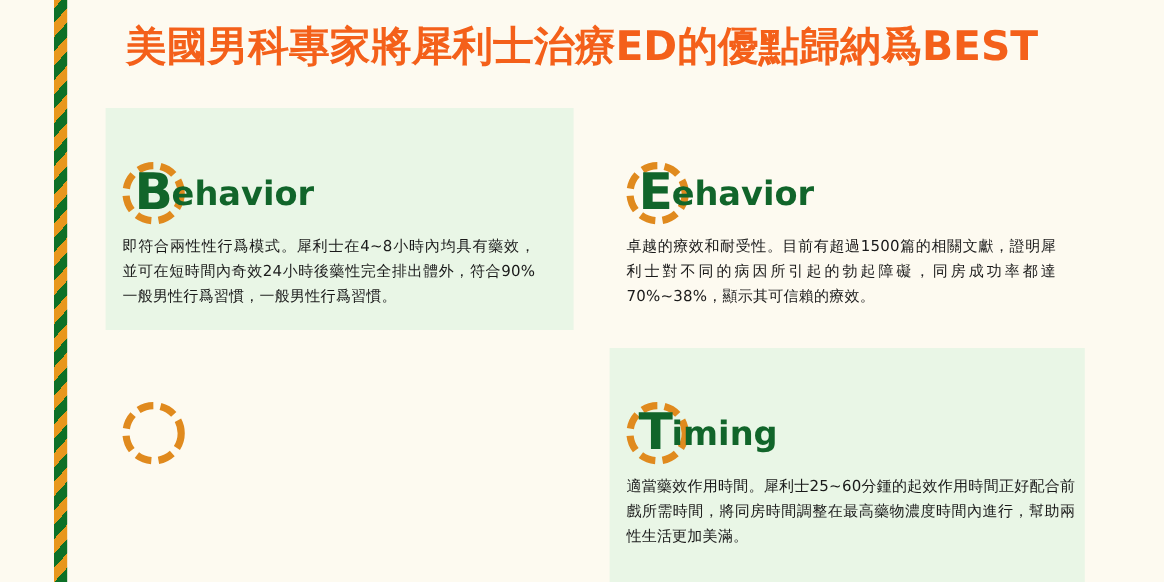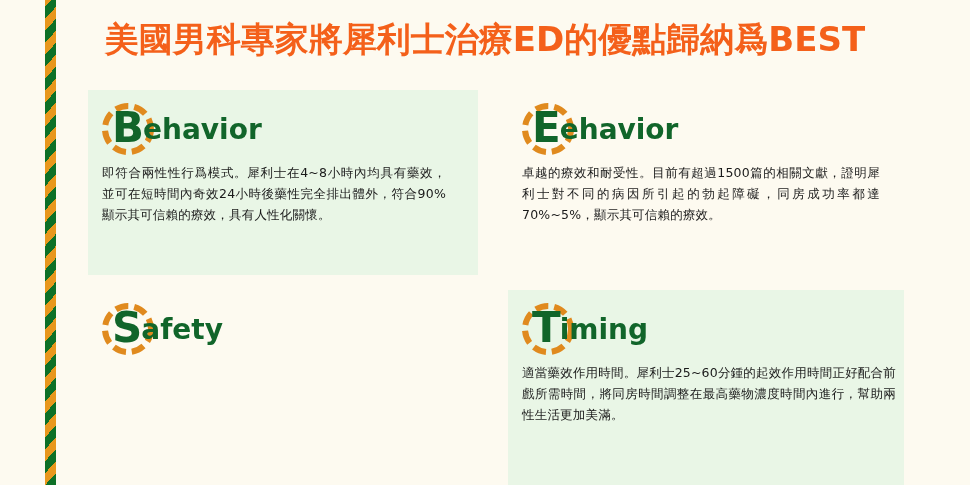--- a/index.html
+++ b/index.html
@@ -68,20 +68,21 @@
   .card-safety   { left: 88px;  top: 290px; width: 390px; height: 195px; }
   .card-timing   { left: 508px; top: 290px; width: 400px; height: 195px; }
 
   
   .heading {
     position: relative;
     height: 72px;
     padding-left: 14px;
     padding-top: 8px;
     box-sizing: border-box;
+    margin-top: 32px;
   }
   .ring-icon {
     position: absolute;
     left: 12px;
     top: 11px;
     width: 56px;
     height: 56px;
   }
   .heading-text {
     position: absolute;
@@ -127,39 +128,38 @@
 
   <div class="title">美國男科專家將犀利士治療ED的優點歸納爲BEST</div>
 
   <div class="card card-behavior tinted">
     <div class="heading">
       <svg class="ring-icon" viewBox="0 0 56 56">
         <circle cx="28" cy="28" r="23" fill="none" stroke="#e08a1e" stroke-width="6" stroke-dasharray="13 6" stroke-linecap="butt"></circle>
       </svg>
       <div class="heading-text"><span class="cap">B</span><span>ehavior</span></div>
     </div>
-    <p class="body-text">即符合兩性性行爲模式。犀利士在4~8小時內均具有藥效，並可在短時間內奇效24小時後藥性完全排出體外，符合90%顯示其可信賴的療效，具有人性化關懷。</p>
+    <p class="body-text">即符合兩性性行爲模式。犀利士在4~8小時內均具有藥效，並可在短時間內奇效24小時後藥性完全排出體外，符合90%一般男性行爲習慣，一般男性行爲習慣。</p>
   </div>
 
   <div class="card card-efficacy">
     <div class="heading">
       <svg class="ring-icon" viewBox="0 0 56 56">
         <circle cx="28" cy="28" r="23" fill="none" stroke="#e08a1e" stroke-width="6" stroke-dasharray="13 6" stroke-linecap="butt"></circle>
       </svg>
       <div class="heading-text"><span class="cap">E</span><span>ehavior</span></div>
     </div>
-    <p class="body-text">卓越的療效和耐受性。目前有超過1500篇的相關文獻，證明犀利士對不同的病因所引起的勃起障礙，同房成功率都達70%~5%，顯示其可信賴的療效。</p>
+    <p class="body-text">卓越的療效和耐受性。目前有超過1500篇的相關文獻，證明犀利士對不同的病因所引起的勃起障礙，同房成功率都達70%~38%，顯示其可信賴的療效。</p>
   </div>
 
   <div class="card card-safety">
     <div class="heading">
       <svg class="ring-icon" viewBox="0 0 56 56">
         <circle cx="28" cy="28" r="23" fill="none" stroke="#e08a1e" stroke-width="6" stroke-dasharray="13 6" stroke-linecap="butt"></circle>
       </svg>
-      <div class="heading-text"><span class="cap">S</span><span>afety</span></div>
     </div>
   </div>
 
   <div class="card card-timing tinted">
     <div class="heading">
       <svg class="ring-icon" viewBox="0 0 56 56">
         <circle cx="28" cy="28" r="23" fill="none" stroke="#e08a1e" stroke-width="6" stroke-dasharray="13 6" stroke-linecap="butt"></circle>
       </svg>
       <div class="heading-text"><span class="cap">T</span><span>iming</span></div>
     </div>

